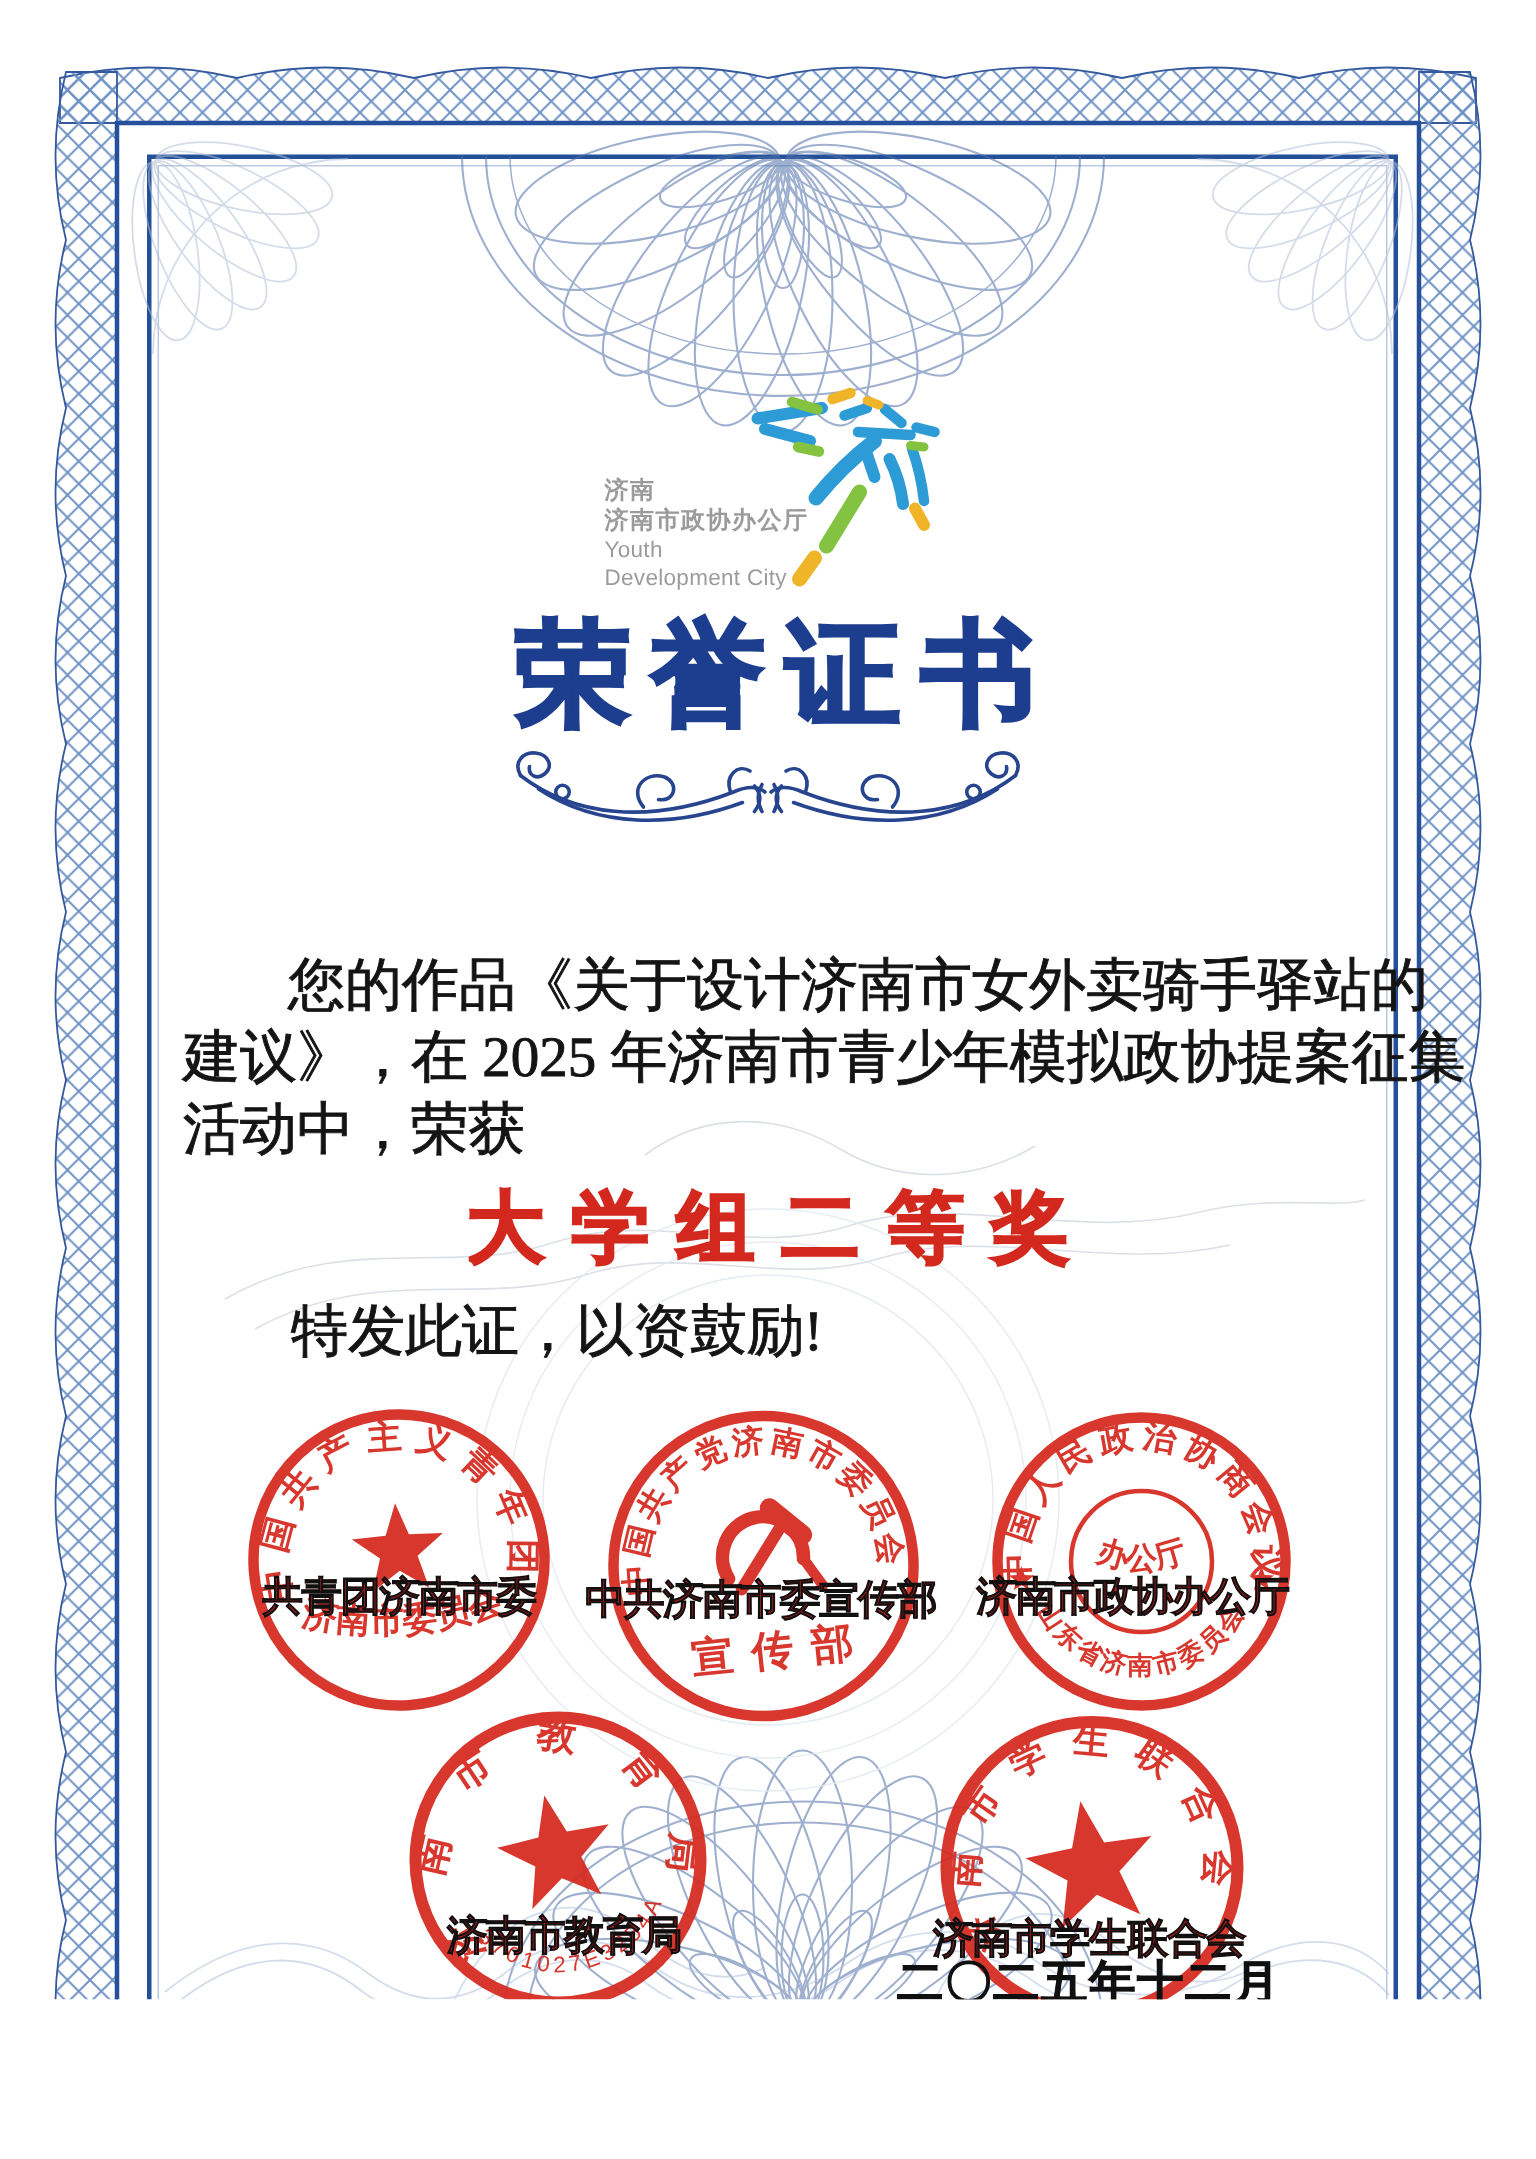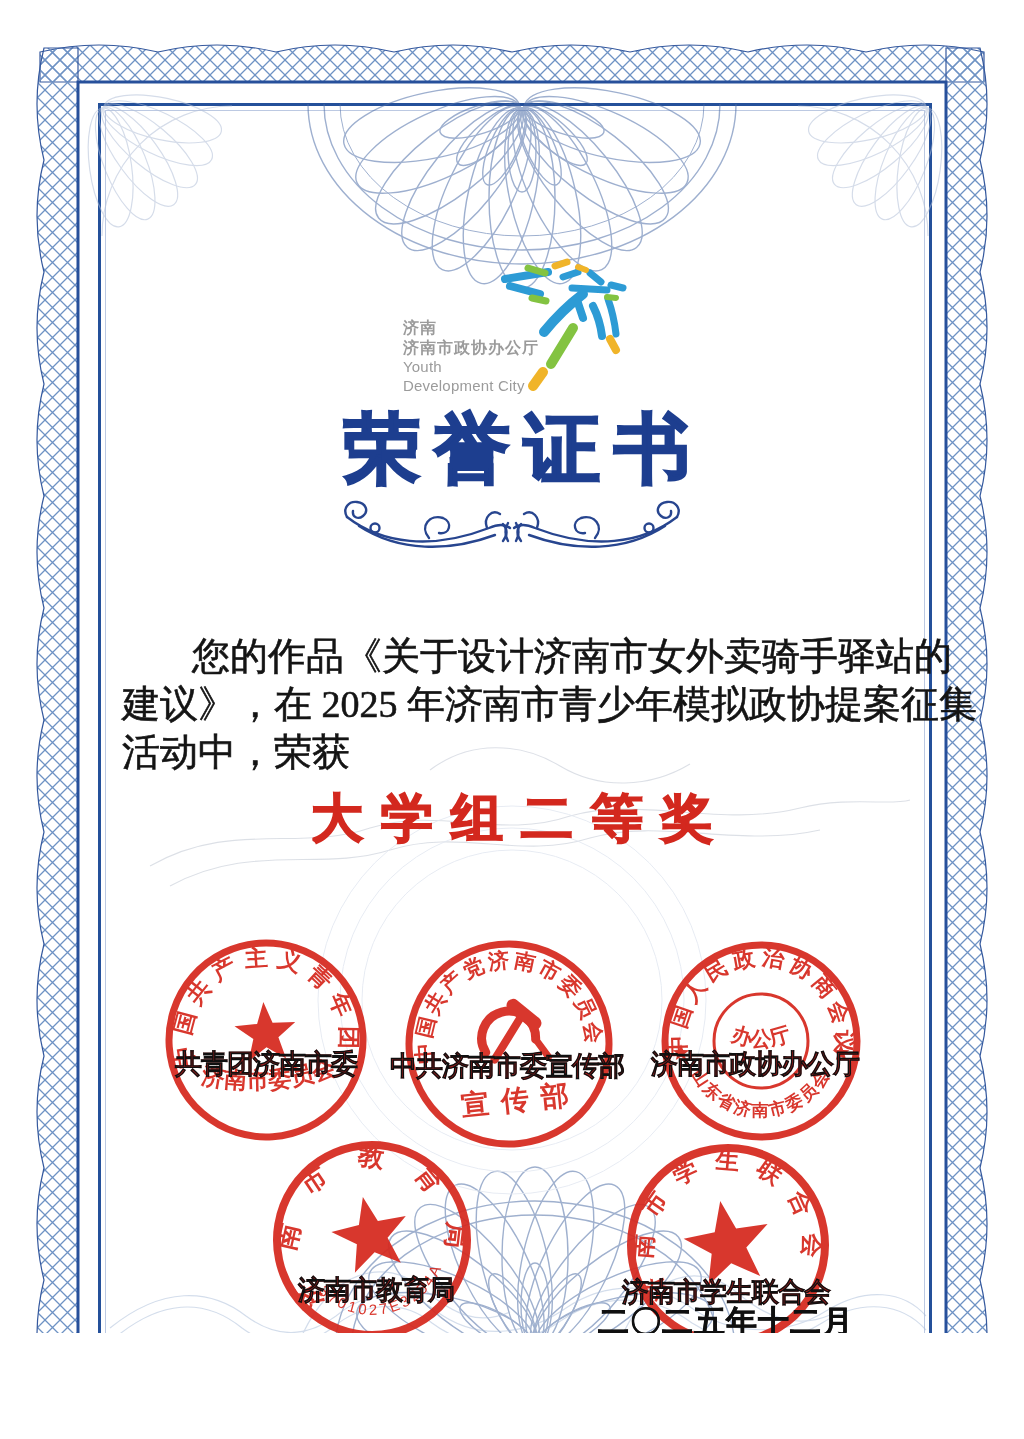--- a/index.html
+++ b/index.html
@@ -232,20 +232,21 @@
     <div class="logo-en">Youth</div>
     <div class="logo-en">Development City</div>
   </div>
 
   <div class="title">荣誉证书</div>
 
   <div class="bodyline b1">您的作品《关于设计济南市女外卖骑手驿站的</div>
   <div class="bodyline b2">建议》，在 2025 年济南市青少年模拟政协提案征集</div>
   <div class="bodyline b3">活动中，荣获</div>
   <div class="award">大学组二等奖</div>
+  <div class="bodyline closing">特发此证，以资鼓励!</div>
 
   <svg class="stamp s1" viewBox="-110 -110 220 220" xmlns="http://www.w3.org/2000/svg" xmlns:xlink="http://www.w3.org/1999/xlink">
     <g transform="rotate(-4)">
       <circle r="97" fill="none" stroke="#d6281e" stroke-width="7"></circle>
       <path id="arc1" d="M -61 44 A 75 75 0 1 1 61 44" fill="none"></path>
       <text class="ring-text" fill="#d6281e" font-size="23" letter-spacing="8" text-anchor="middle">
         <textPath xlink:href="#arc1" href="#arc1" startOffset="50%">中国共产主义青年团</textPath>
       </text>
       <use xlink:href="#star40" href="#star40" transform="translate(0,-6) scale(0.8)" fill="#d6281e"></use>
       <path id="low1" d="M -68 38 Q 0 58 68 38" fill="none"></path>

